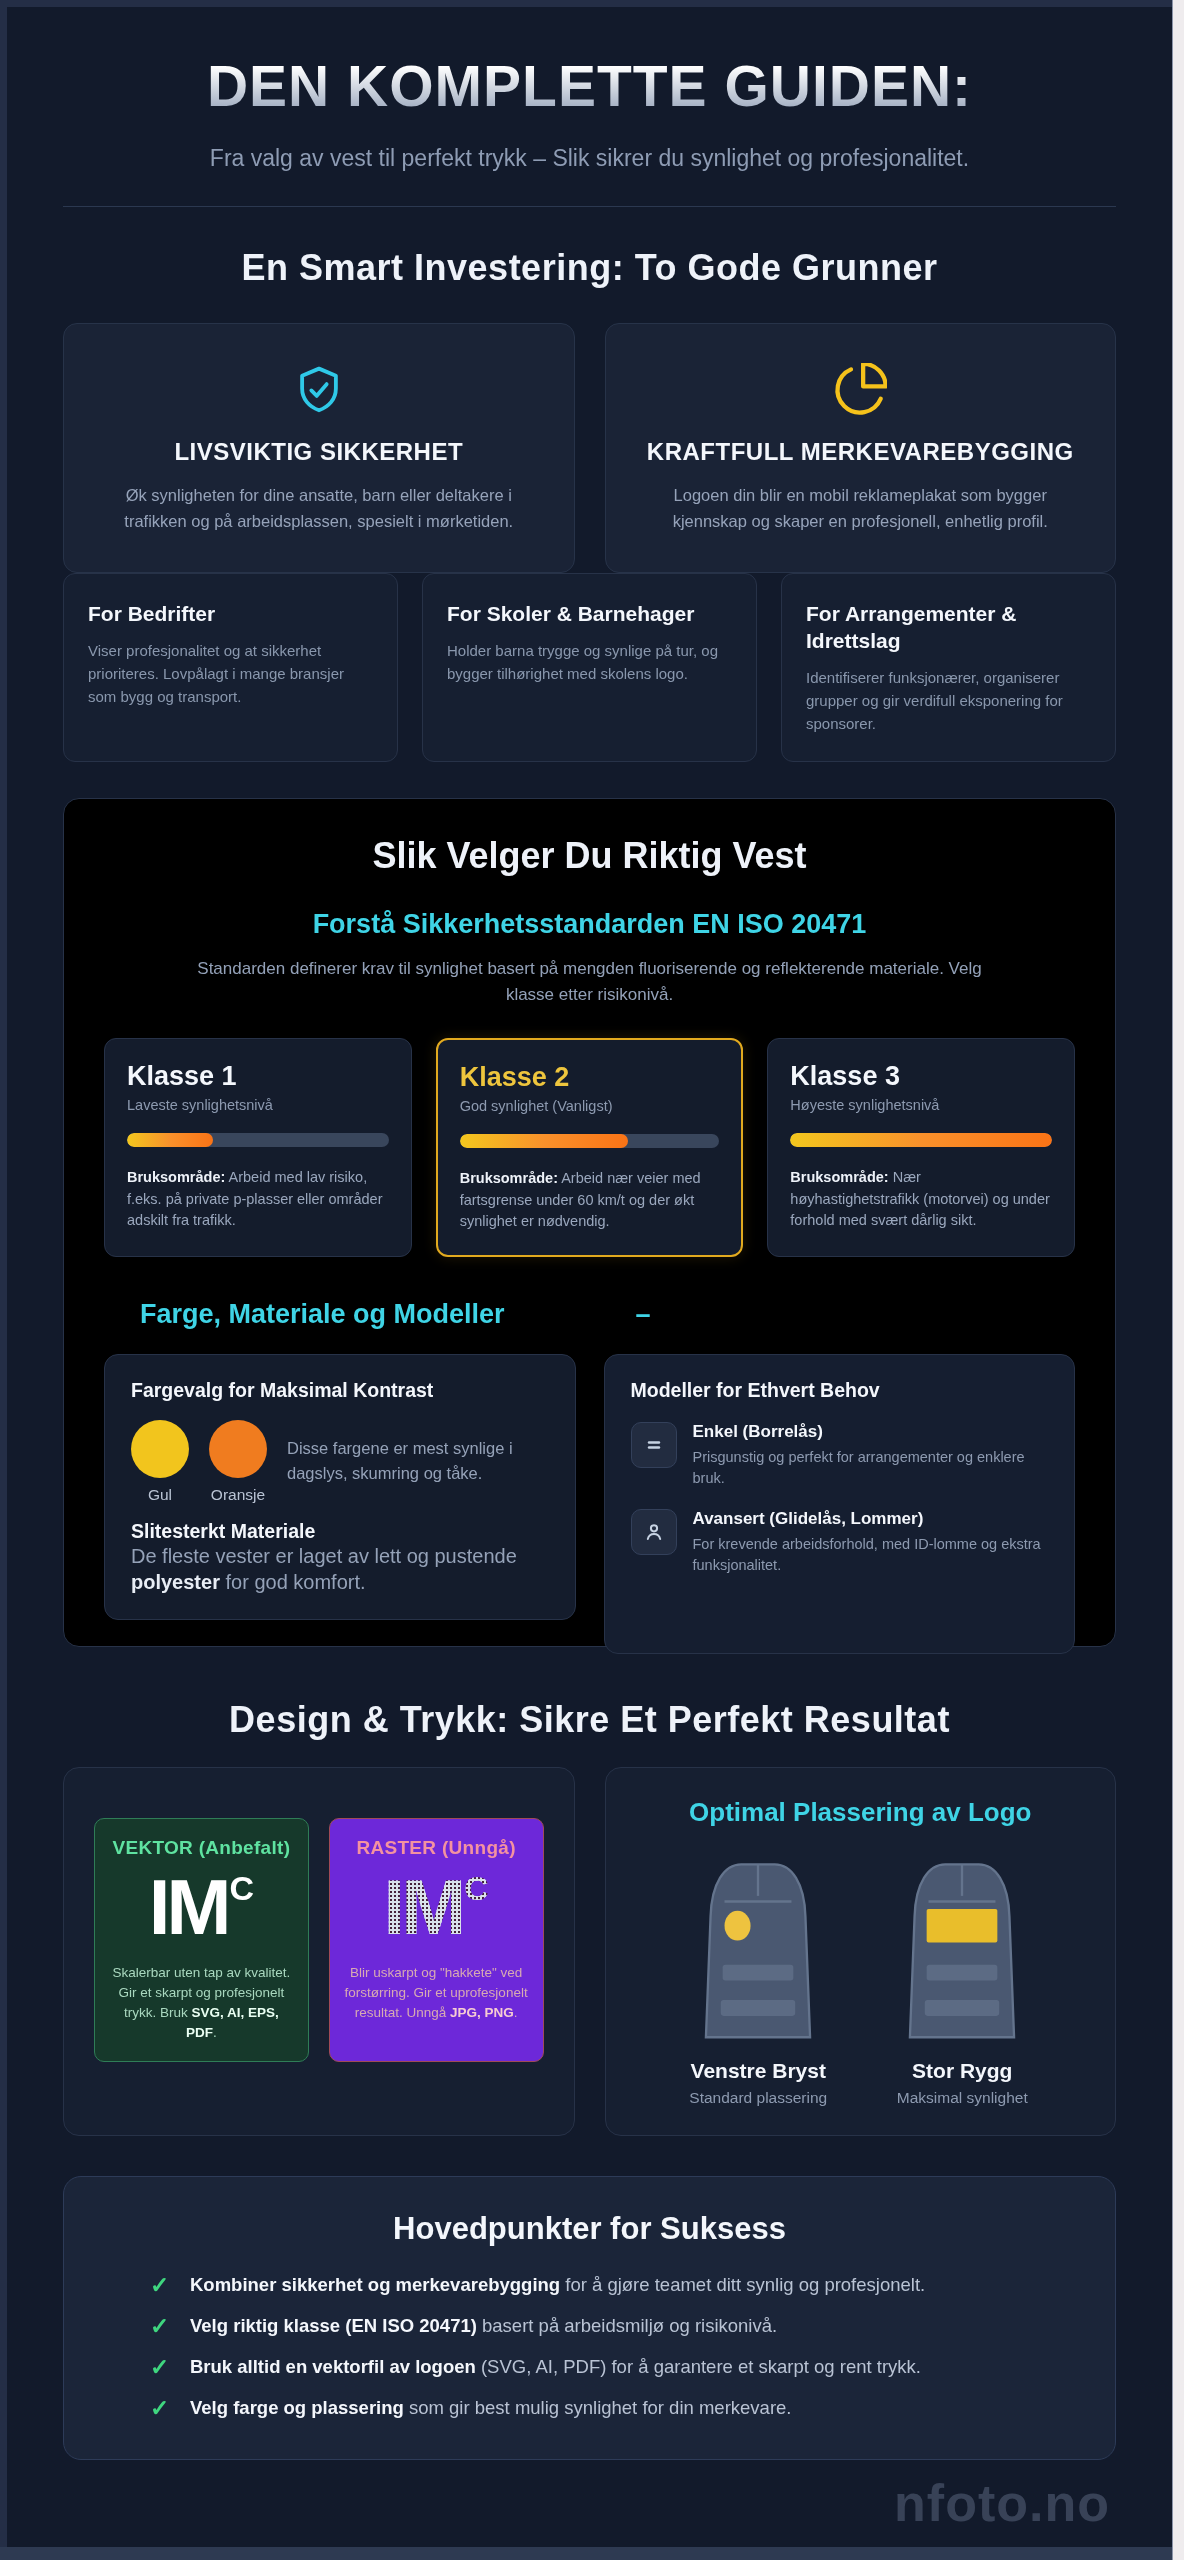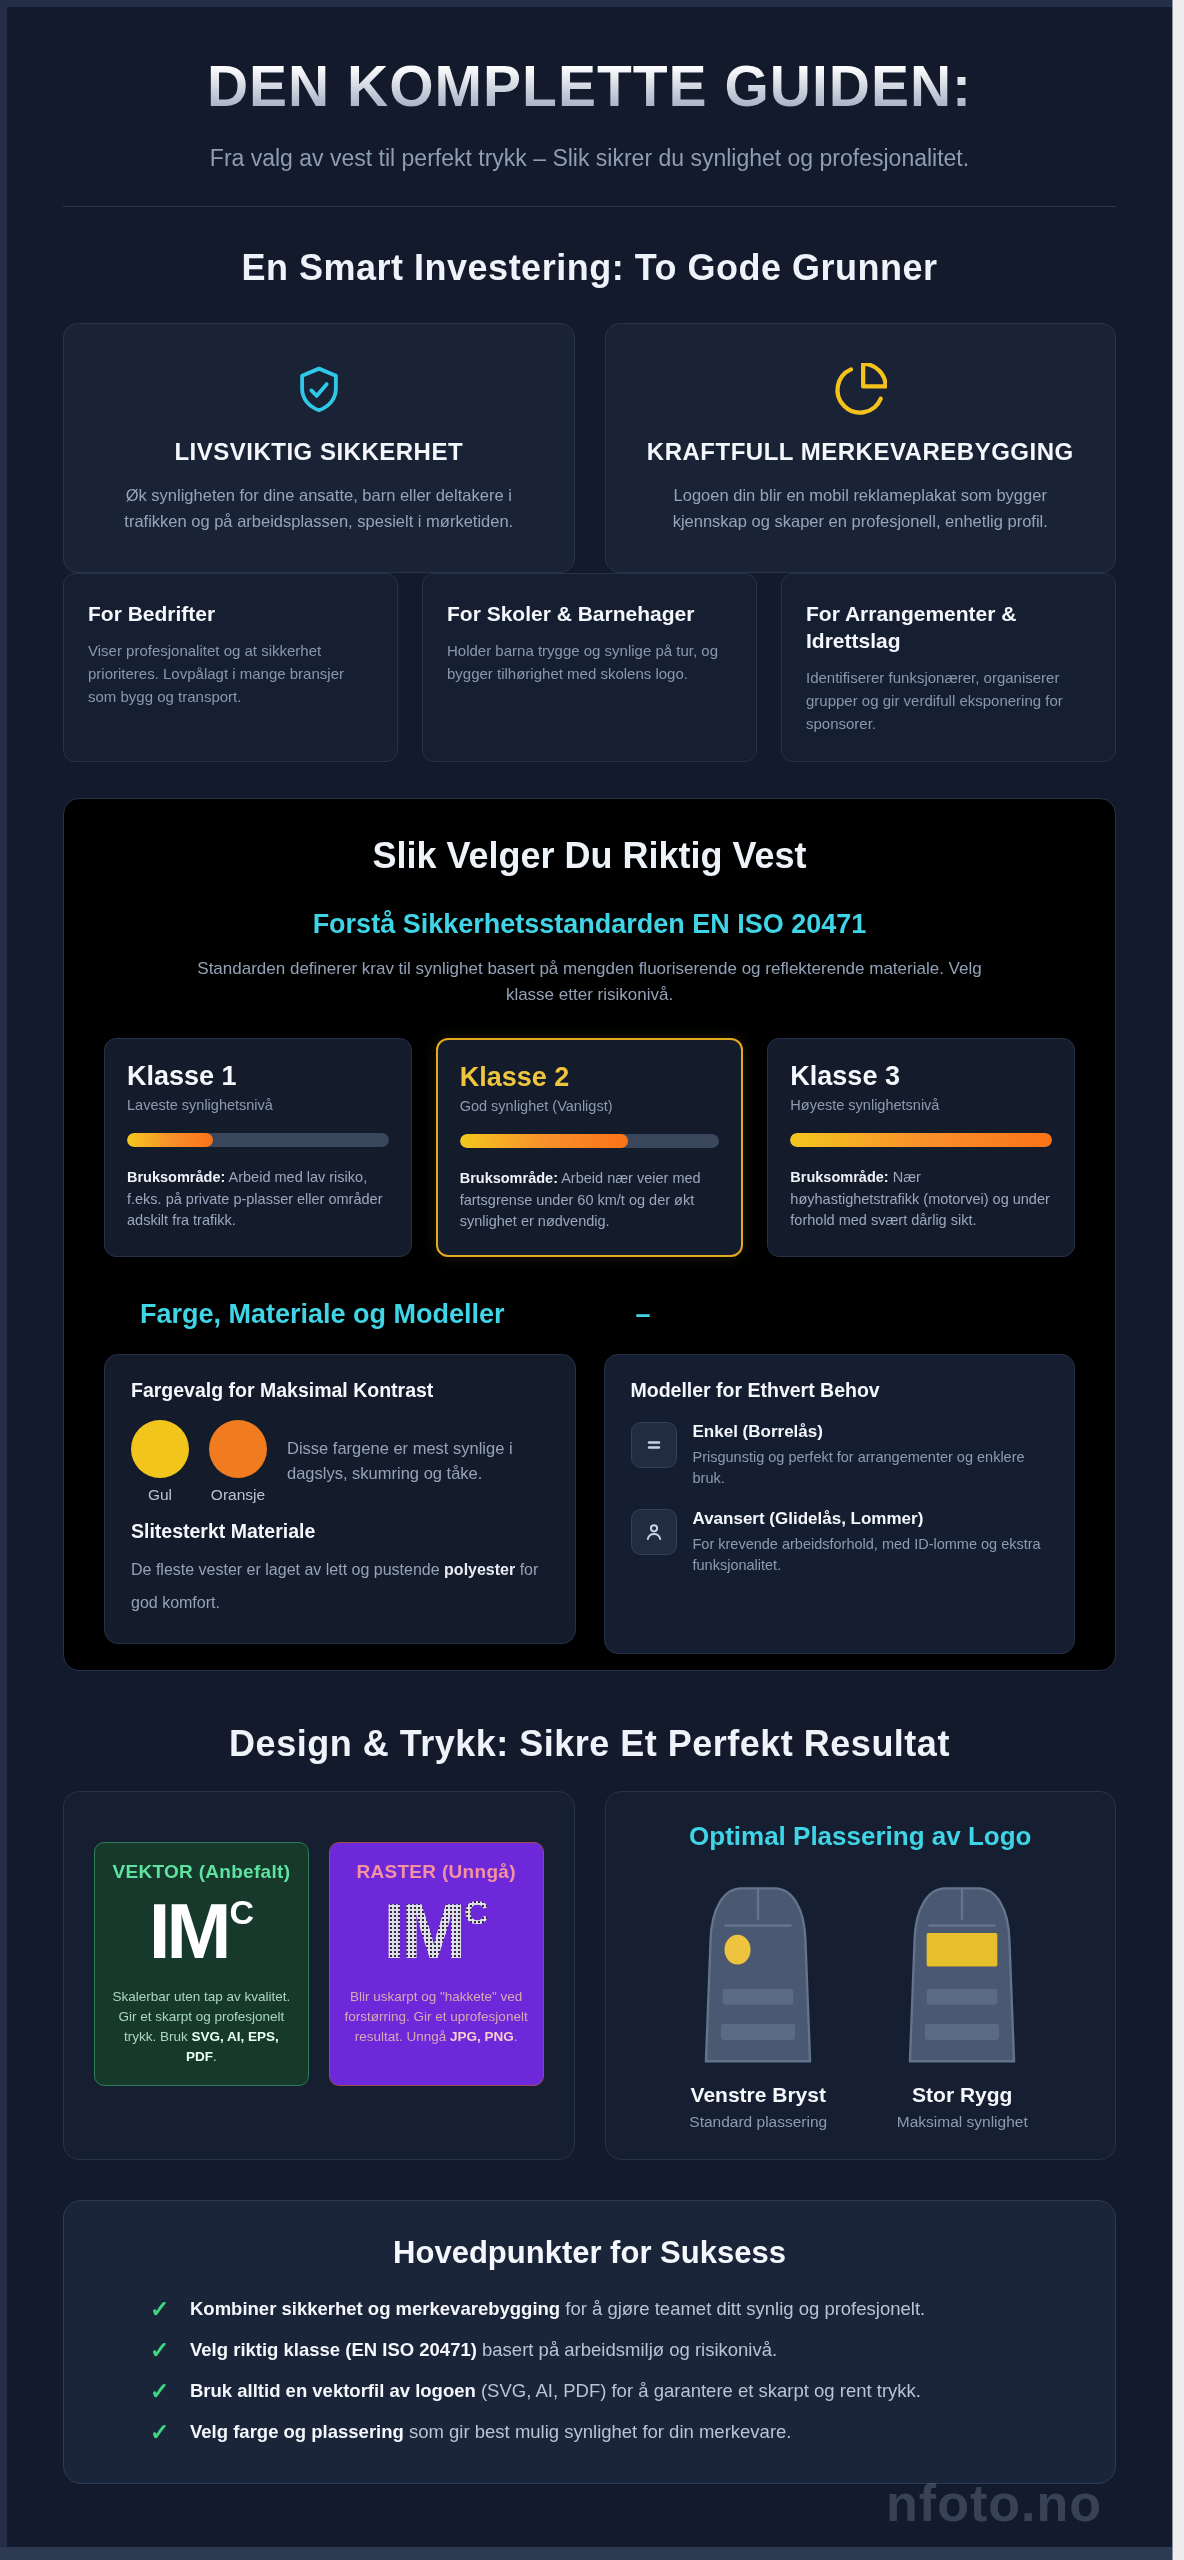--- a/index.html
+++ b/index.html
@@ -89,21 +89,21 @@
   .sub-card h5 { font-size:19.5px; font-weight:800; color:#f4f7fc; }
   .color-card { width:calc(50% - 14px); }
   .model-card { width:calc(50% - 14px); margin-bottom:-58px; min-height:300px; background:#151e30; }
 
   .swatch-row { margin-top:18px; display:flex; align-items:flex-start; gap:8px; }
   .swatch { text-align:center; margin-right:12px; }
   .swatch .dot { width:58px; height:58px; border-radius:50%; }
   .swatch .lbl { margin-top:8px; font-size:15.5px; color:#b9c3d4; }
   .swatch-note { padding-top:16px; font-size:16.5px; line-height:25px; color:#95a2b8; max-width:300px; }
   .material-h { margin-top:16px; }
-  .material-p { margin-top:10px; font-size:16px; line-height:33px; color:#95a2b8; }
+  .material-p { font-size:20px; line-height:26px; color:#95a2b8; }
   .material-p b { color:#e8edf5; }
 
   .model-item { margin-top:20px; display:flex; gap:16px; }
   .model-icon {
     flex:0 0 46px; width:46px; height:46px; border-radius:10px;
     background:#222c40; border:1px solid #33405a;
     display:flex; align-items:center; justify-content:center;
   }
   .model-item h6 { font-size:17px; font-weight:800; color:#f4f7fc; }
   .model-item p { margin-top:5px; font-size:14.5px; line-height:21px; color:#8d9ab0; }
@@ -146,21 +146,21 @@
     padding:34px 86px 24px 86px;
   }
   .summary h2 { text-align:center; font-size:31px; font-weight:800; color:#f4f7fc; }
   .check-list { margin-top:24px; }
   .check-item { display:flex; gap:14px; margin-bottom:13px; }
   .check-mark { flex:0 0 26px; color:#3fd67f; font-size:23px; font-weight:700; line-height:28px; }
   .check-text { font-size:18.5px; line-height:28px; color:#b9c3d4; }
   .check-text b { color:#f4f7fc; }
 
   .watermark {
-    position:absolute; right:70px; bottom:20px; z-index:40;
+    position:absolute; right:62px; bottom:20px; z-index:40;
     font-size:52px; font-weight:800; letter-spacing:1px;
     color:rgba(145,160,190,0.30);
   }
   svg { display:block; }
 </style>
 </head>
 <body>
 
 <div class="page">
   <div class="content">

